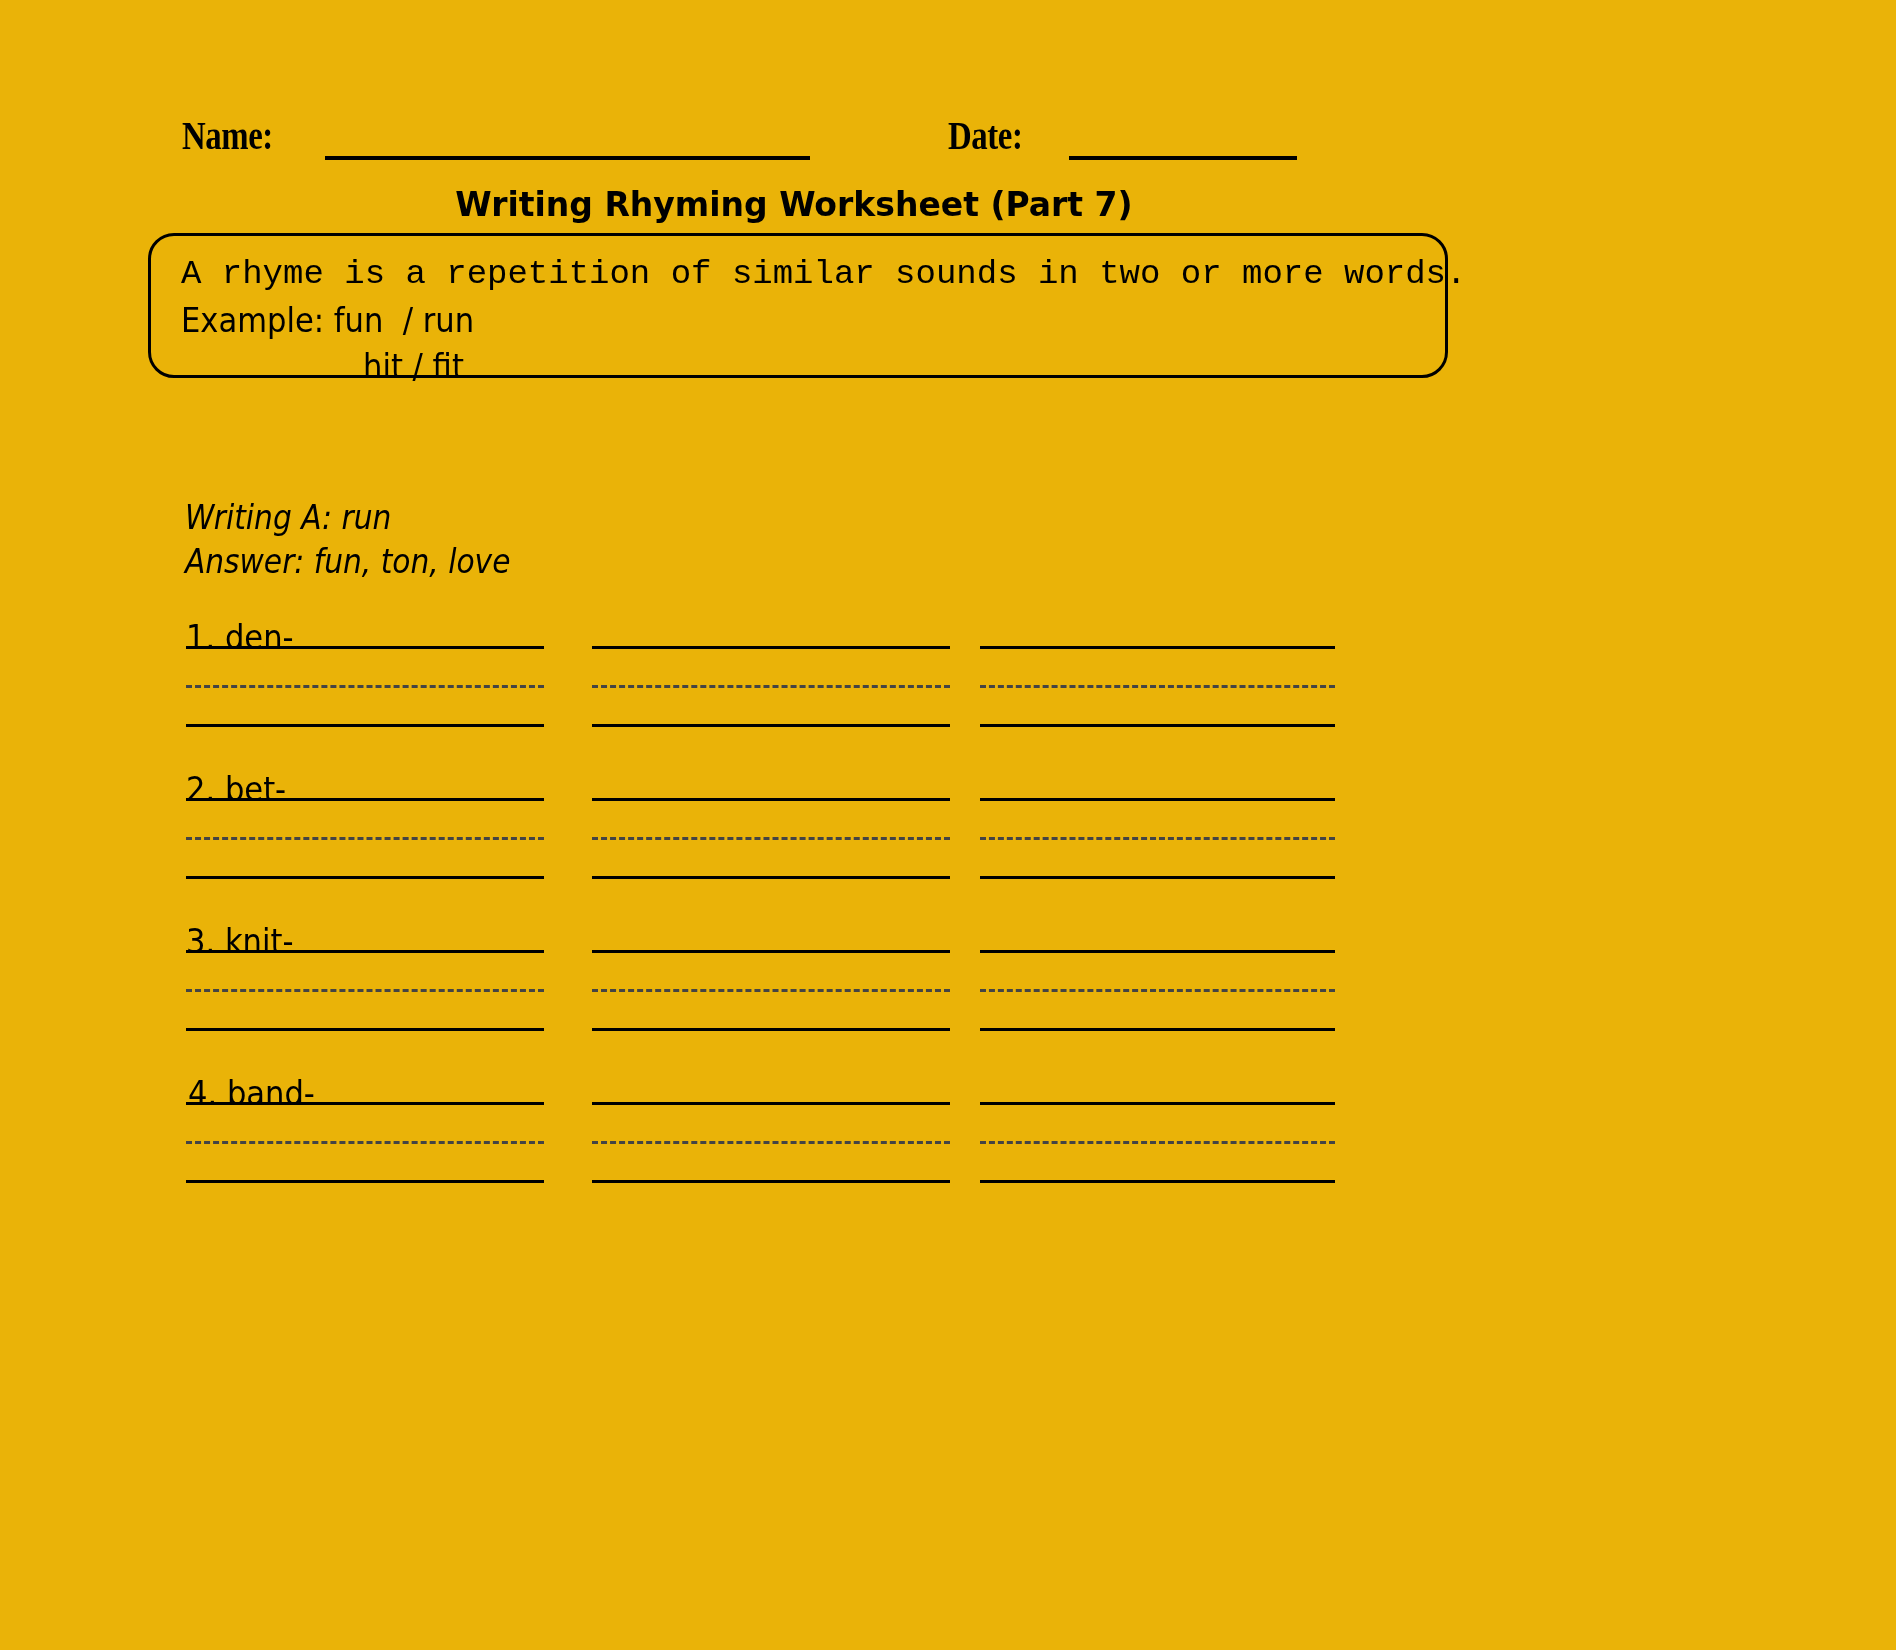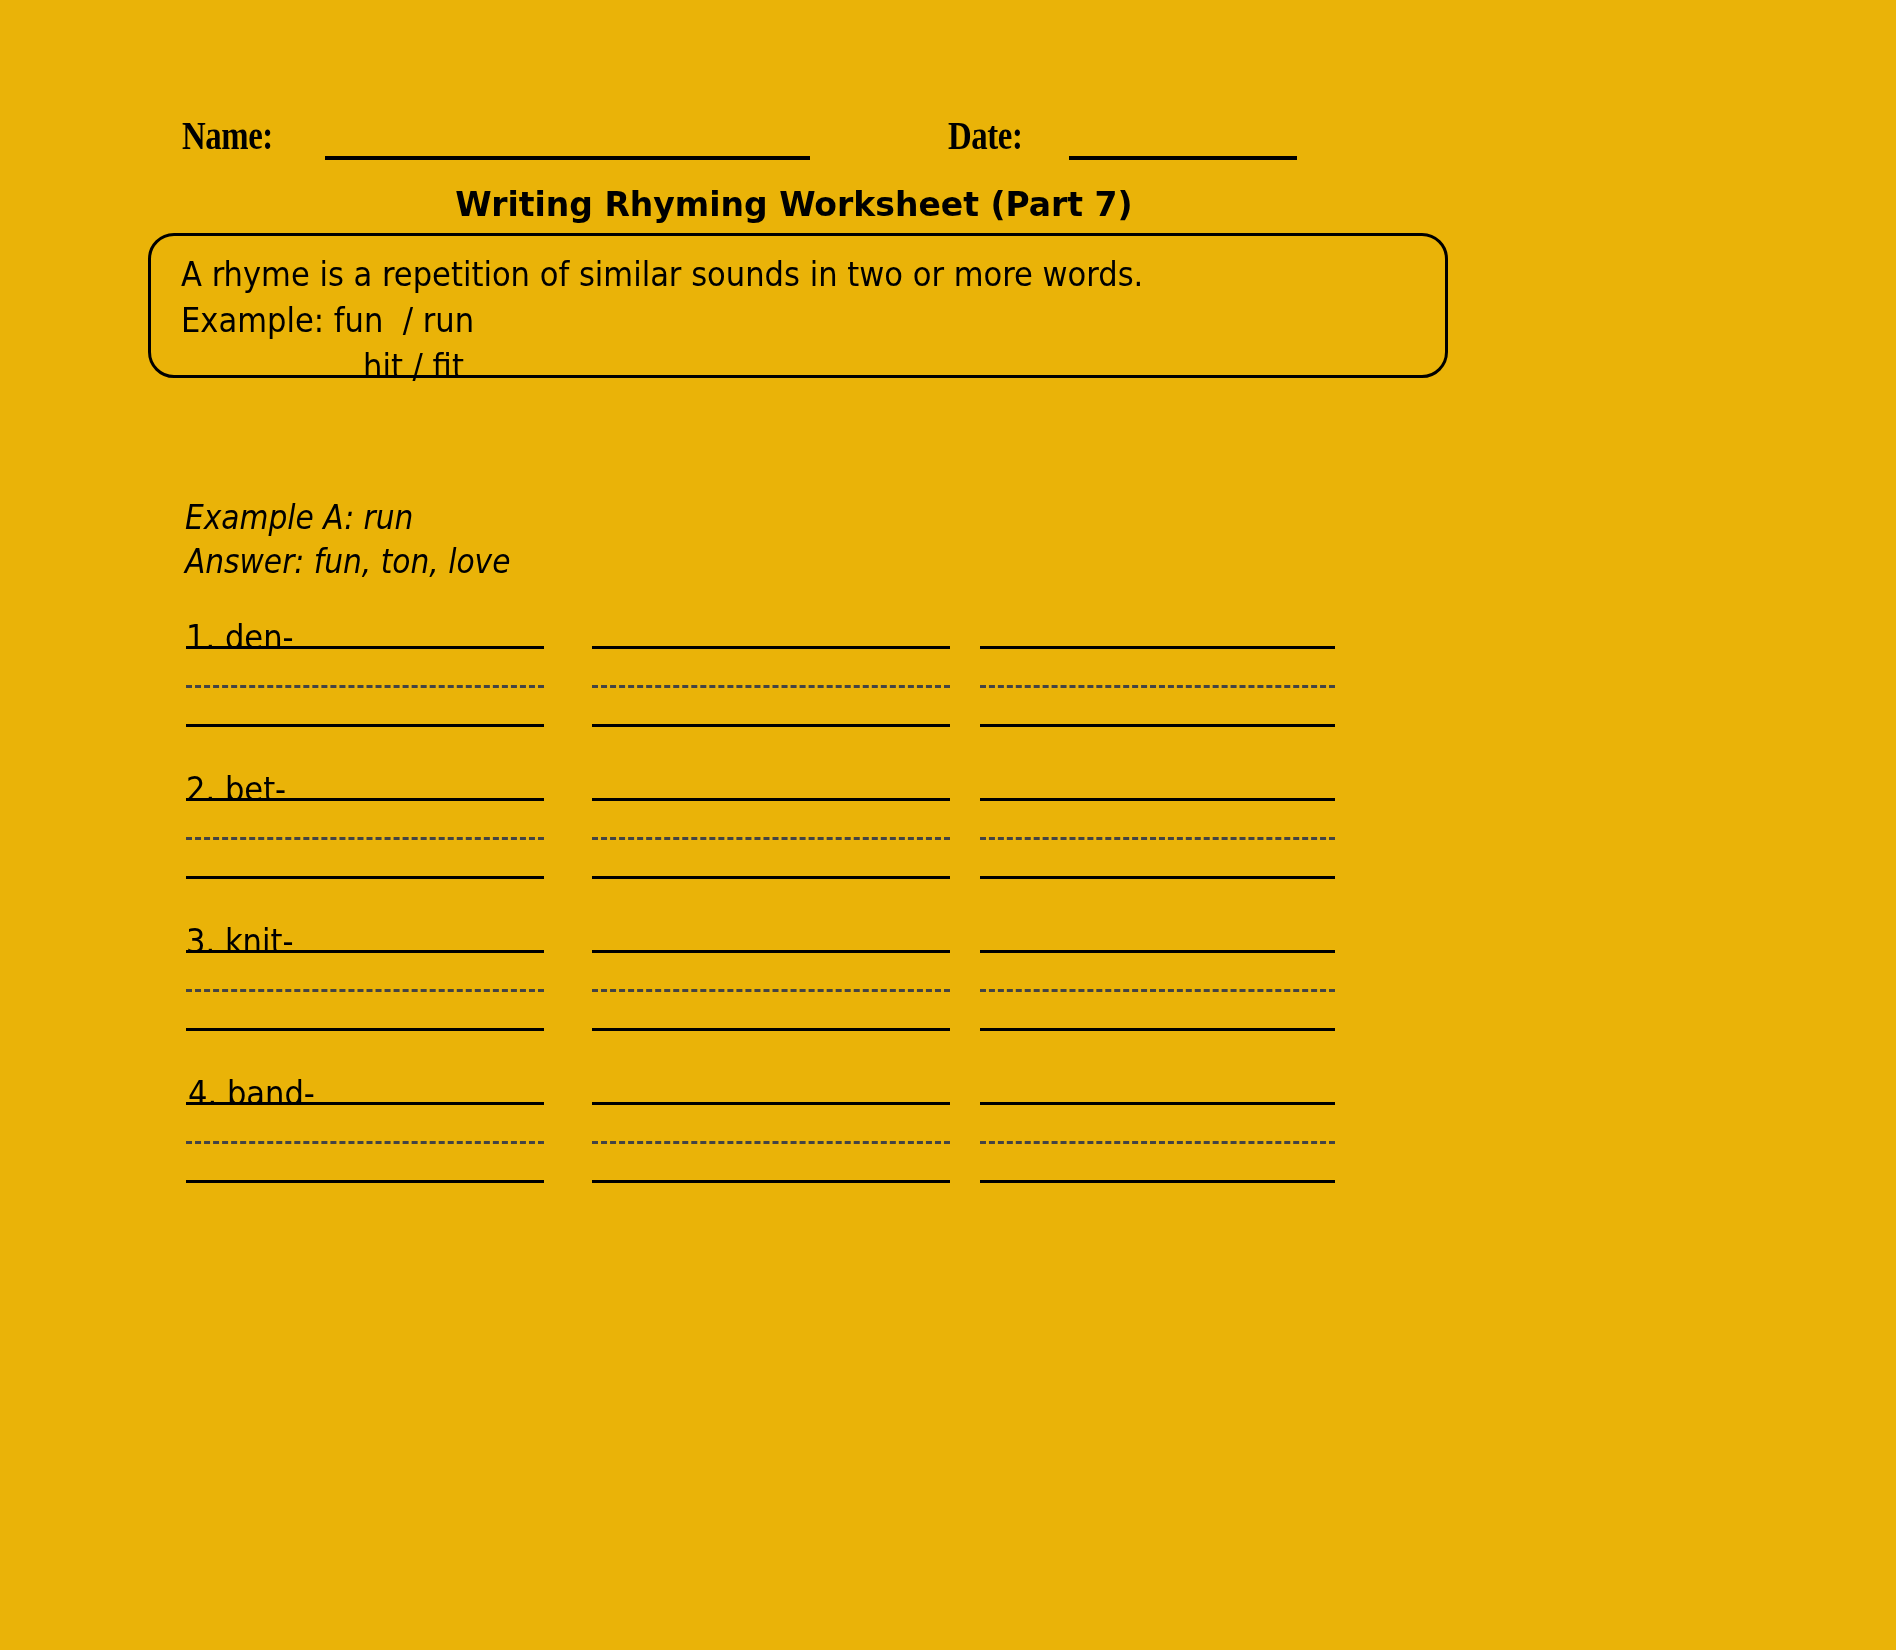--- a/index.html
+++ b/index.html
@@ -93,21 +93,21 @@
     border-radius: 26px;
     box-sizing: border-box;
   }
   .def-line {
     position: absolute;
     font-family: "DejaVu Sans Condensed", "DejaVu Sans", sans-serif;
     font-size: 34px;
     line-height: 40px;
     white-space: pre;
   }
-  .def-line.l1 { left: 30px; top: 18px; }
+  .def-line.l1 { left: 30px; top: 18px; font-family: Liberation Mono, monospace; }
   .def-line.l2 { left: 30px; top: 64px; }
   .def-line.l3 { left: 212px; top: 110px; }
 
   
   .directions {
     position: absolute;
     left: 185px;
     top: 390px;
     width: 1250px;
     font-family: "DejaVu Sans Condensed", "DejaVu Sans", sans-serif;
@@ -198,21 +198,21 @@
   <div class="title">Writing Rhyming Worksheet (Part 7)</div>
 
   <div class="def-box">
     <div class="def-line l1">A rhyme is a repetition of similar sounds in two or more words.</div>
     <div class="def-line l2">Example: fun  / run</div>
     <div class="def-line l3">hit / fit</div>
   </div>
 
 
   <div class="example-block">
-    <div>Example A: run</div>
+    <div>Writing A: run</div>
     <div>Answer: fun, ton, love</div>
   </div>
 
   <div class="questions">
 
     <div class="question">
       <div class="q-label">1. den-</div>
       <div class="lines-row">
         <div class="line-group c1">
           <div class="rule-top"></div>

